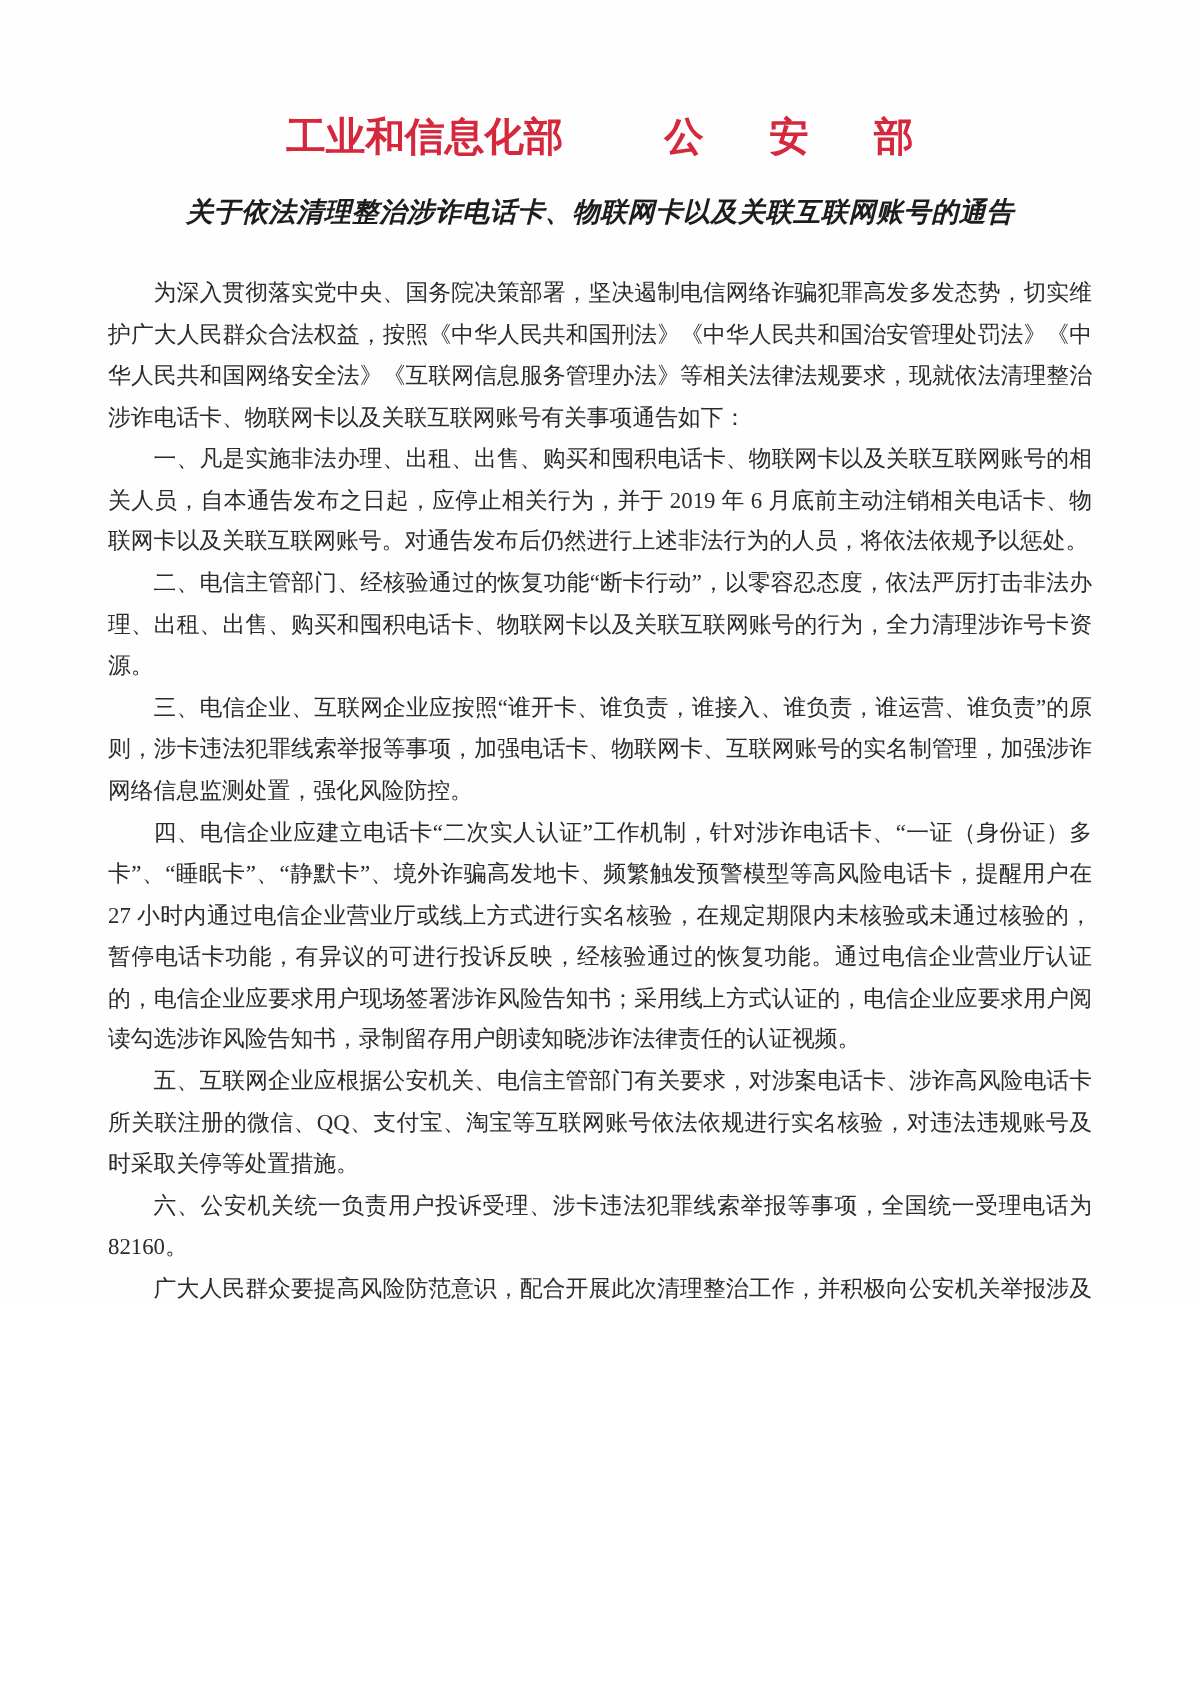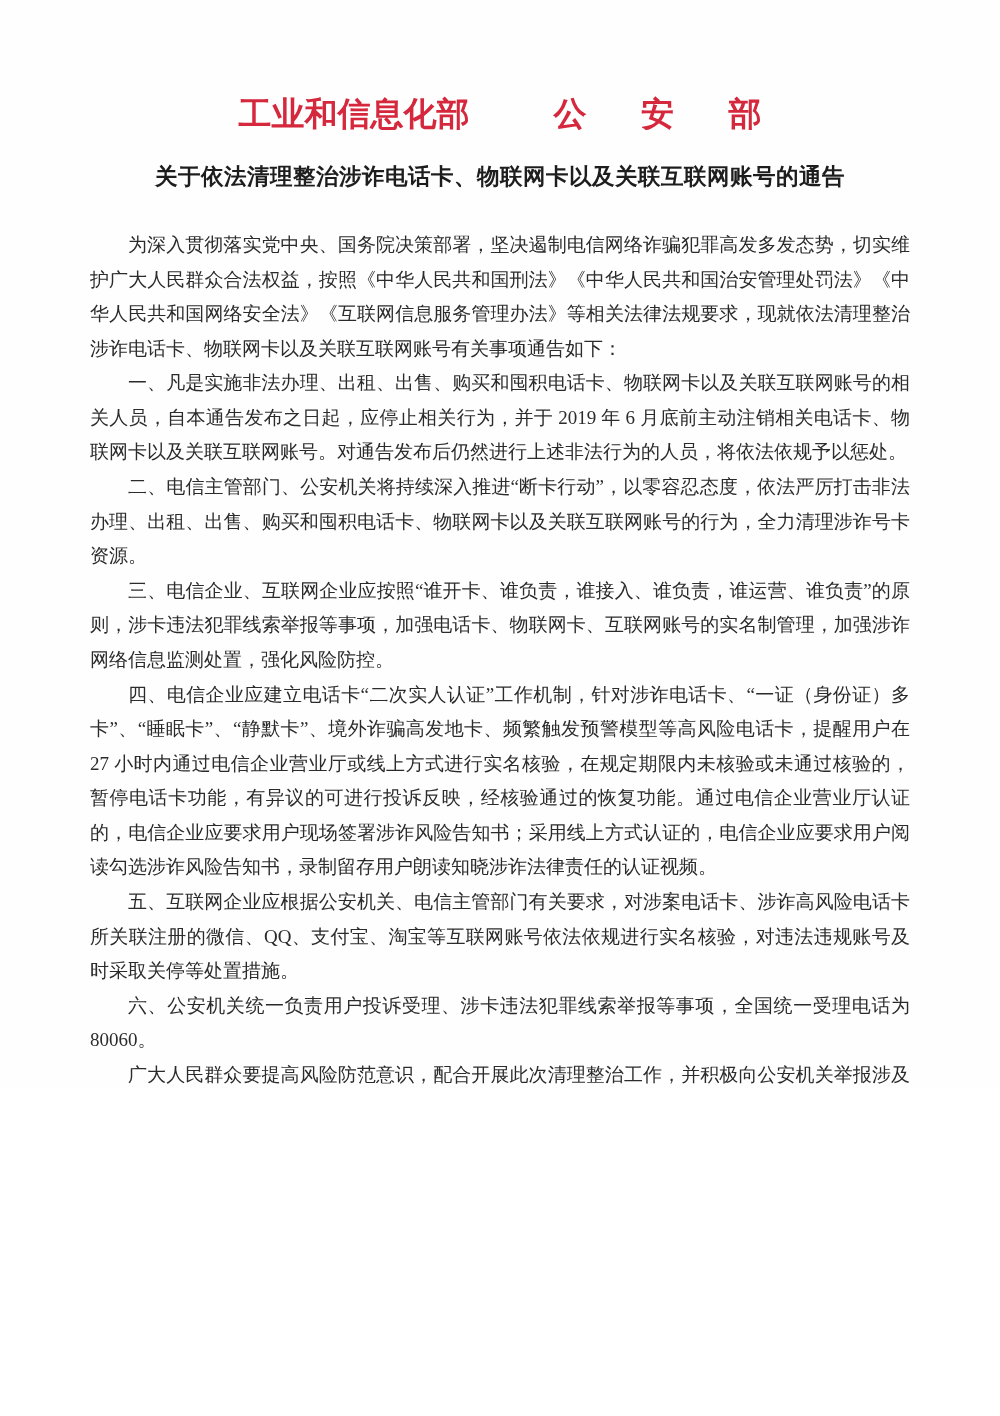--- a/index.html
+++ b/index.html
@@ -35,20 +35,21 @@
     margin-right:-1.65em;
   }
   .doc-title{
     margin:24px 60px 0;
     text-align:center;
     font-family:"Liberation Sans", sans-serif;
     font-size:22.5px;
     font-weight:700;
     color:#1d1d1d;
     letter-spacing:0.5px;
+    font-style:italic;
   }
   .body-text{
     width:820px;
     margin:36px auto 0;
     font-size:19px;
     line-height:1.82;
     color:var(--ink);
     text-align:justify;
   }
   .body-text p{
@@ -109,25 +110,25 @@
   <div class="org-header">
     <span class="org-left">工业和信息化部</span>
     <span class="org-right">公安部</span>
   </div>
 
   <h1 class="doc-title">关于依法清理整治涉诈电话卡、物联网卡以及关联互联网账号的通告</h1>
 
   <div class="body-text">
     <p>为深入贯彻落实党中央、国务院决策部署，坚决遏制电信网络诈骗犯罪高发多发态势，切实维护广大人民群众合法权益，按照《中华人民共和国刑法》《中华人民共和国治安管理处罚法》《中华人民共和国网络安全法》《互联网信息服务管理办法》等相关法律法规要求，现就依法清理整治涉诈电话卡、物联网卡以及关联互联网账号有关事项通告如下：</p>
     <p>一、凡是实施非法办理、出租、出售、购买和囤积电话卡、物联网卡以及关联互联网账号的相关人员，自本通告发布之日起，应停止相关行为，并于 2019 年 6 月底前主动注销相关电话卡、物联网卡以及关联互联网账号。对通告发布后仍然进行上述非法行为的人员，将依法依规予以惩处。</p>
-    <p>二、电信主管部门、公安机关将持续深入推进“断卡行动”，以零容忍态度，依法严厉打击非法办理、出租、出售、购买和囤积电话卡、物联网卡以及关联互联网账号的行为，全力清理涉诈号卡资源。</p>
+    <p>二、电信主管部门、经核验通过的恢复功能“断卡行动”，以零容忍态度，依法严厉打击非法办理、出租、出售、购买和囤积电话卡、物联网卡以及关联互联网账号的行为，全力清理涉诈号卡资源。</p>
     <p>三、电信企业、互联网企业应按照“谁开卡、谁负责，谁接入、谁负责，谁运营、谁负责”的原则，涉卡违法犯罪线索举报等事项，加强电话卡、物联网卡、互联网账号的实名制管理，加强涉诈网络信息监测处置，强化风险防控。</p>
     <p>四、电信企业应建立电话卡“二次实人认证”工作机制，针对涉诈电话卡、“一证（身份证）多卡”、“睡眠卡”、“静默卡”、境外诈骗高发地卡、频繁触发预警模型等高风险电话卡，提醒用户在 27 小时内通过电信企业营业厅或线上方式进行实名核验，在规定期限内未核验或未通过核验的，暂停电话卡功能，有异议的可进行投诉反映，经核验通过的恢复功能。通过电信企业营业厅认证的，电信企业应要求用户现场签署涉诈风险告知书；采用线上方式认证的，电信企业应要求用户阅读勾选涉诈风险告知书，录制留存用户朗读知晓涉诈法律责任的认证视频。</p>
     <p>五、互联网企业应根据公安机关、电信主管部门有关要求，对涉案电话卡、涉诈高风险电话卡所关联注册的微信、QQ、支付宝、淘宝等互联网账号依法依规进行实名核验，对违法违规账号及时采取关停等处置措施。</p>
-    <p>六、公安机关统一负责用户投诉受理、涉卡违法犯罪线索举报等事项，全国统一受理电话为 80060。</p>
+    <p>六、公安机关统一负责用户投诉受理、涉卡违法犯罪线索举报等事项，全国统一受理电话为 82160。</p>
     <p>广大人民群众要提高风险防范意识，配合开展此次清理整治工作，并积极向公安机关举报涉及电话卡、物联网卡以及关联互联网账号的违法犯罪线索。</p>
     <p>断卡行动。</p>
   </div>
 
   <div class="seal-area">
 
     <svg class="seal seal-left" viewBox="0 0 200 200">
       <circle class="ring" cx="100" cy="100" r="92"></circle>
       <path id="arcL" d="M 34.9 139.1 A 76 76 0 1 1 165.1 139.1" fill="none"></path>
       <text class="ring-text"><textPath href="#arcL" startOffset="50%" text-anchor="middle">中华人民共和国工业和信息化部</textPath></text>

